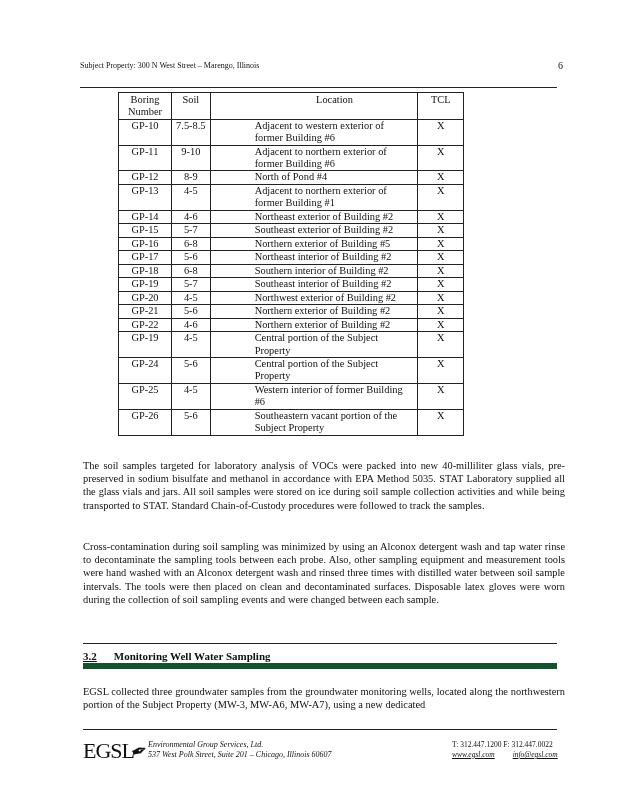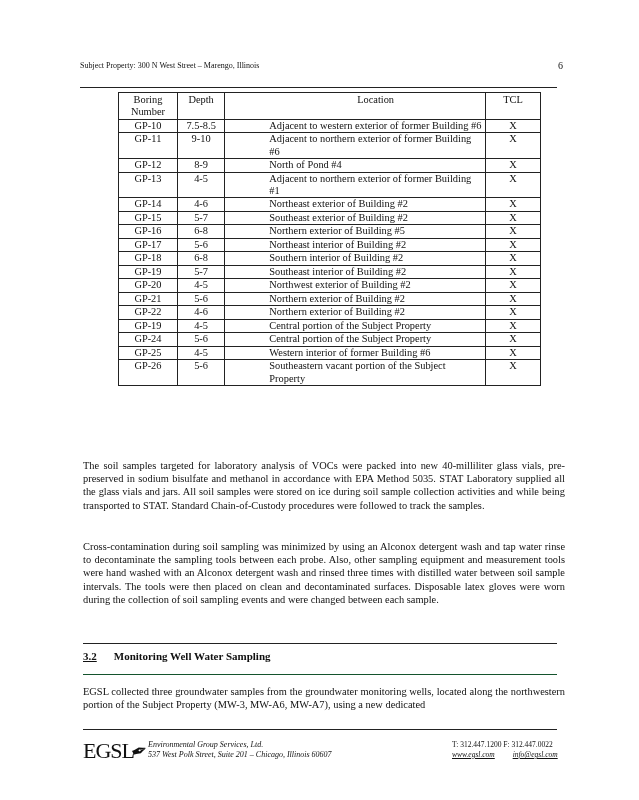--- a/index.html
+++ b/index.html
@@ -2,55 +2,55 @@
 <html><head>
 <meta charset="utf-8">
 <style>
   html, body { margin: 0; padding: 0; background: #ffffff; }
   body { width: 639px; height: 800px; position: relative; overflow: hidden;
          font-family: "Liberation Serif", "DejaVu Serif", serif; color: #111; }
   .hdr { position: absolute; left: 80px; top: 60px; font-size: 8px; line-height: 11px; }
   .hdr .l1, .hdr .l2 { white-space: nowrap; }
   .pgnum { position: absolute; left: 558px; top: 60px; font-size: 10px; }
   .hrule { position: absolute; left: 80px; width: 477px; border-top: 1px solid #222; }
-  table.bt { position: absolute; left: 118px; top: 92px; width: 423px; border-collapse: collapse;
+  table.bt { position: absolute; left: 118px; top: 92px; width: 346px; border-collapse: collapse;
              font-size: 10.4px; line-height: 12.4px; }
   table.bt td, table.bt th { border: 1px solid #222; padding: 0 3px; vertical-align: top; font-weight: normal; }
   table.bt th { padding-top: 1px; }
   table.bt .c1 { width: 55px; text-align: center; }
   table.bt .c2 { width: 43px; text-align: center; }
   table.bt .c3 { width: 240px; text-align: left; padding-left: 44px; }
   table.bt .c4 { width: 53px; text-align: center; }
   table.bt th.c3 { text-align: center; }
   table.bt td { height: 12.5px; }
   .para { position: absolute; left: 83px; width: 482px; font-size: 10.4px; line-height: 13.2px;
           text-align: justify; }
   .sec { position: absolute; left: 83px; top: 650px; width: 474px; font-size: 11px; font-weight: bold;
-         border-bottom: 1px solid #14532d; padding-bottom: 12px; }
+         border-bottom: 6px solid #14532d; padding-bottom: 1px; }
   .sec .num { display: inline-block; width: 28px; text-decoration: underline; }
   .foot-logo { position: absolute; left: 83px; top: 738px; font-size: 22px; letter-spacing: -1px; }
   .foot-logo .pen { font-size: 20px; display: inline-block; transform: rotate(-20deg); margin-left: -3px; }
   .foot-co { position: absolute; left: 148px; top: 740px; font-size: 8px; line-height: 10px; font-style: italic; }
   .foot-ct { position: absolute; left: 452px; top: 740px; font-size: 7.5px; line-height: 10px; }
   .foot-ct .links span { text-decoration: underline; font-style: italic; margin-right: 16px; }
 </style>
 </head>
 <body>
 
 <div class="hdr">
   <div class="l2">Subject Property: 300 N West Street – Marengo, Illinois</div>
 </div>
 <div class="pgnum">6</div>
 <div class="hrule" style="top:87px;"></div>
 
 <table class="bt">
   <thead>
     <tr>
       <th class="c1">Boring Number</th>
-      <th class="c2">Depth</th>
+      <th class="c2">Soil</th>
       <th class="c3">Location</th>
       <th class="c4">TCL</th>
     </tr>
   </thead>
   <tbody id="tbody">
       <tr>
         <td class="c1">GP-10</td>
         <td class="c2">7.5-8.5</td>
         <td class="c3">Adjacent to western exterior of former Building #6</td>
         <td class="c4">X</td>

